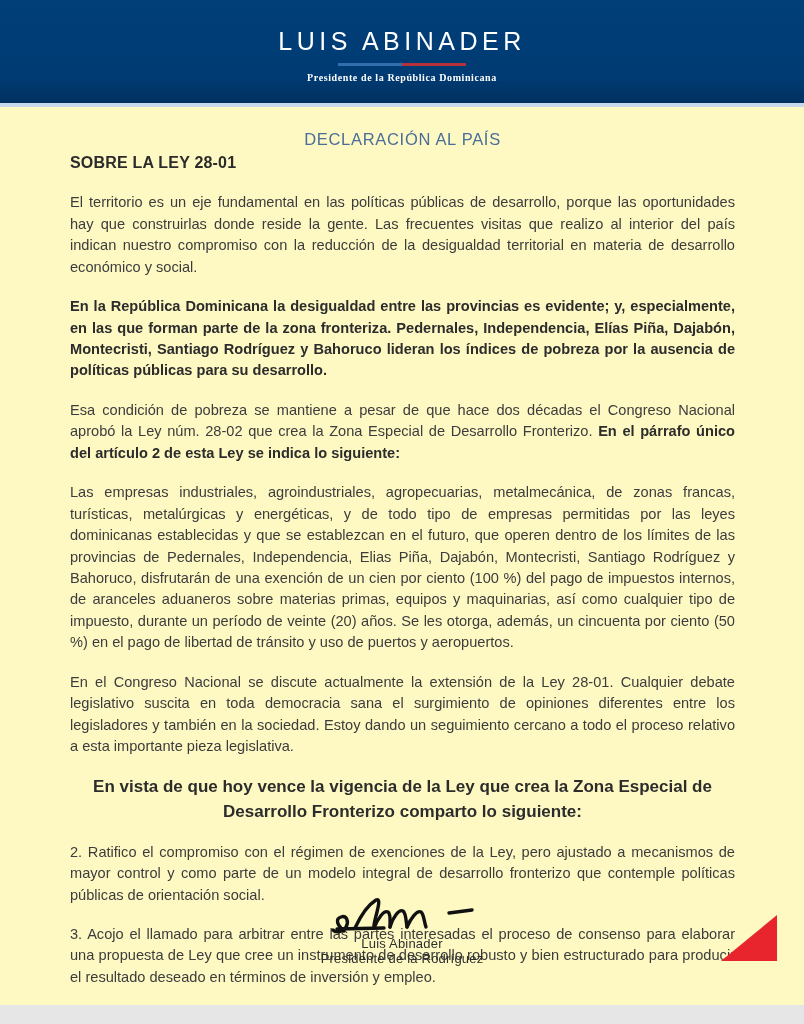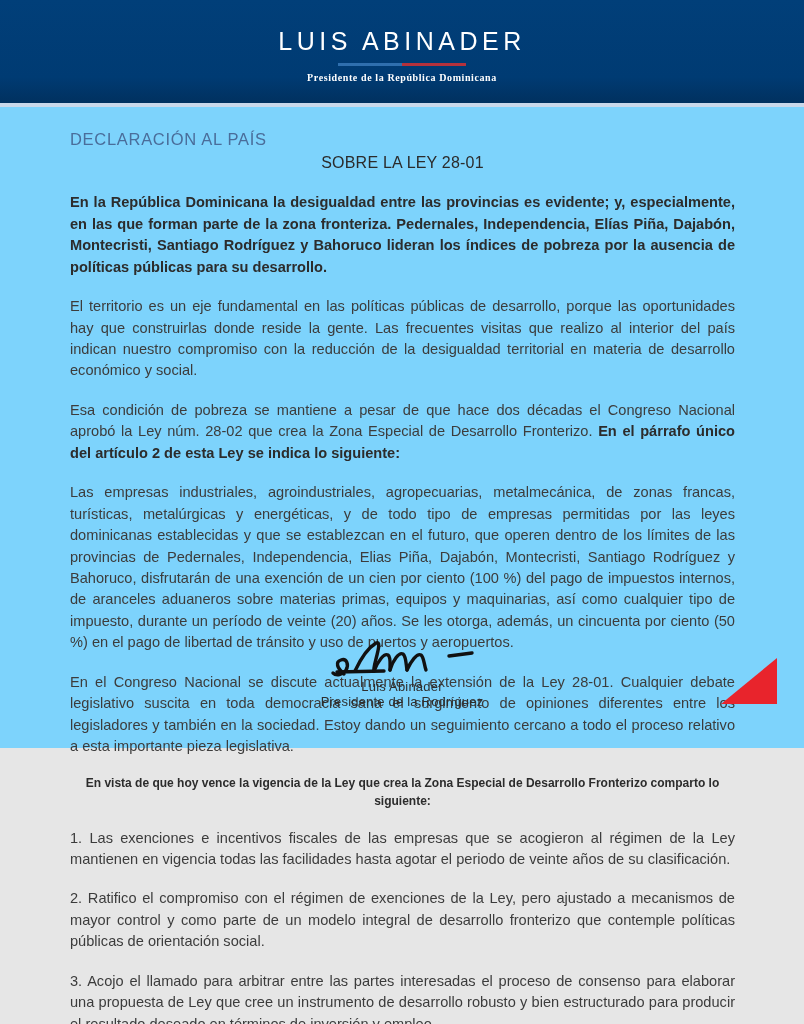--- a/index.html
+++ b/index.html
@@ -15,22 +15,22 @@
     height: 1024px;
     background: #e6e6e6;
     font-family: "Liberation Sans", sans-serif;
     color: #3a3a3a;
     overflow: hidden;
   }
 
   .page {
     position: relative;
     width: 804px;
-    height: 748px;
-    background: #7dd3fc;
+    height: 1005px;
+    background: #fef9c3;
   }
 
   
   .header {
     position: relative;
     height: 107px;
     background: #003b73;
     background: linear-gradient(180deg, #013f79 0%, #003b73 72%, #012f5c 100%);
     display: flex;
     flex-direction: column;
@@ -81,31 +81,31 @@
     line-height: 1;
     white-space: nowrap;
   }
 
   
   .doc {
     padding: 22px 69px 0 70px;
   }
 
   .doc-title {
+    text-align: center;
     font-size: 16.5px;
     font-weight: 400;
     letter-spacing: 0.7px;
     color: #4a6d9a;
     line-height: 1.25;
   }
 
   .doc-subtitle {
-    text-align: center;
     font-size: 16px;
-    font-weight: 400;
+    font-weight: 700;
     letter-spacing: 0.2px;
     color: #2b2b2b;
     line-height: 1.3;
     margin-top: 3px;
     margin-bottom: 19px;
   }
 
   p.para {
     margin: 0 0 18px 0;
     font-size: 14.6px;
@@ -122,21 +122,21 @@
   p.bold {
     font-weight: 700;
     color: #2c2c2c;
   }
 
   p.centered-bold {
     text-align: center;
     font-weight: 700;
     color: #2c2c2c;
     margin: 0 0 18px 0;
-    font-size: 12px;
+    font-size: 17px;
     line-height: 1.42;
   }
 
   b.inline-bold {
     font-weight: 700;
     color: #2c2c2c;
   }
 
   
   .signature-block {
@@ -190,33 +190,32 @@
 
     <div class="header-rule-bottom"></div>
   </div>
 
   <div class="doc">
 
     <div class="doc-title">DECLARACIÓN AL PAÍS</div>
 
     <div class="doc-subtitle">SOBRE LA LEY 28-01</div>
 
+    <p class="para justify">El territorio es un eje fundamental en las políticas públicas de desarrollo, porque las oportunidades hay que construirlas donde reside la gente. Las frecuentes visitas que   realizo al interior del país indican nuestro compromiso con la reducción de la desigualdad territorial en materia de desarrollo económico y social.</p>
+
     <p class="para bold justify">En la República Dominicana la desigualdad entre las provincias es evidente; y, especialmente, en las que forman parte de la zona fronteriza. Pedernales, Independencia, Elías Piña, Dajabón, Montecristi, Santiago Rodríguez y Bahoruco lideran los índices de pobreza por la ausencia de políticas públicas para su desarrollo.</p>
 
-    <p class="para justify">El territorio es un eje fundamental en las políticas públicas de desarrollo, porque las oportunidades hay que construirlas donde reside la gente. Las frecuentes visitas que   realizo al interior del país indican nuestro compromiso con la reducción de la desigualdad territorial en materia de desarrollo económico y social.</p>
-
     <p class="para justify"><span>Esa condición de pobreza se mantiene a pesar de que hace dos décadas el Congreso Nacional aprobó la Ley núm. 28-02 que crea la Zona Especial de Desarrollo Fronterizo. </span><b class="inline-bold">En el párrafo único del artículo 2 de esta Ley se indica lo siguiente:</b></p>
 
     <p class="para justify">Las empresas industriales, agroindustriales, agropecuarias, metalmecánica, de zonas francas, turísticas, metalúrgicas y energéticas, y de todo tipo de empresas permitidas por las leyes dominicanas establecidas y que se establezcan en el futuro, que operen dentro de los límites de las provincias de Pedernales, Independencia, Elias Piña, Dajabón, Montecristi, Santiago Rodríguez y Bahoruco, disfrutarán de una exención de un cien por ciento (100 %) del pago de impuestos internos, de aranceles aduaneros sobre materias primas, equipos y maquinarias, así como cualquier tipo de impuesto, durante un período de veinte (20) años. Se les otorga, además, un cincuenta por ciento (50 %) en el pago de libertad de tránsito y uso de puertos y aeropuertos.</p>
 
     <p class="para justify">En el Congreso Nacional se discute actualmente la extensión de la Ley 28-01. Cualquier debate legislativo suscita en toda democracia sana el surgimiento de opiniones diferentes entre los legisladores y también en la sociedad. Estoy dando un seguimiento cercano a todo el proceso relativo a esta importante pieza legislativa.</p>
 
     <p class="centered-bold">En vista de que hoy vence la vigencia de la Ley que crea la Zona Especial de Desarrollo Fronterizo comparto lo siguiente:</p>
 
-    <p class="para justify">1. Las exenciones e incentivos fiscales de las empresas que se acogieron al régimen de la Ley mantienen en vigencia todas las facilidades hasta agotar el periodo de veinte años de su clasificación.</p>
 
     <p class="para justify">2.  Ratifico el compromiso con el régimen de exenciones de la Ley, pero ajustado a mecanismos de mayor control y como parte de un modelo integral de desarrollo fronterizo que contemple políticas públicas de orientación social.</p>
 
     <p class="para justify">3. Acojo el llamado para arbitrar entre las partes interesadas el proceso de consenso para elaborar una propuesta de Ley que cree un instrumento de desarrollo robusto y bien estructurado para producir el resultado deseado en términos de inversión y empleo.</p>
 
   </div>
 
   <div class="signature-block">
     <svg class="signature-mark" viewBox="0 0 160 44">
       <g fill="none" stroke="#111111" stroke-width="3.4" stroke-linecap="round" stroke-linejoin="round">

